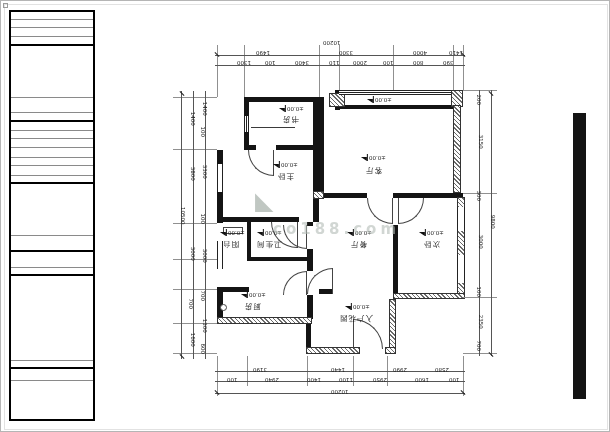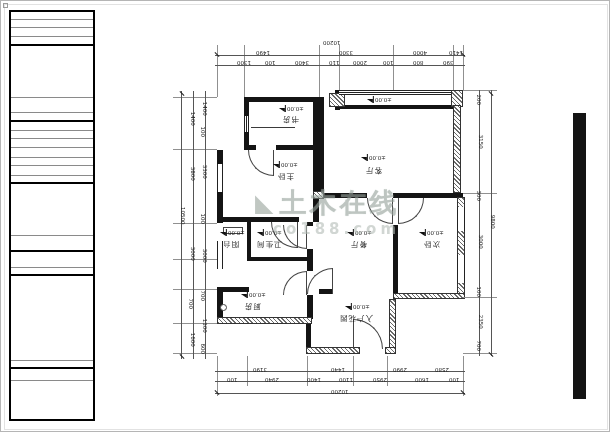--- a/index.html
+++ b/index.html
@@ -298,16 +298,15 @@
 
   <div class="elev" style="left:344px;top:302px">
     <span class="val">±0.00</span>
     <span class="pole"></span>
       <span class="flagtri"></span>
   </div>
   <span class="rmlabel" style="left:338px;top:313px">入户花园</span>
 
   <div class="wm">
     <span class="tri">◣</span>
-    <span class="brand">土木在线</span>
   </div>
   <div class="wm2">co188.com</div>
 </div>
 
 </body></html>

